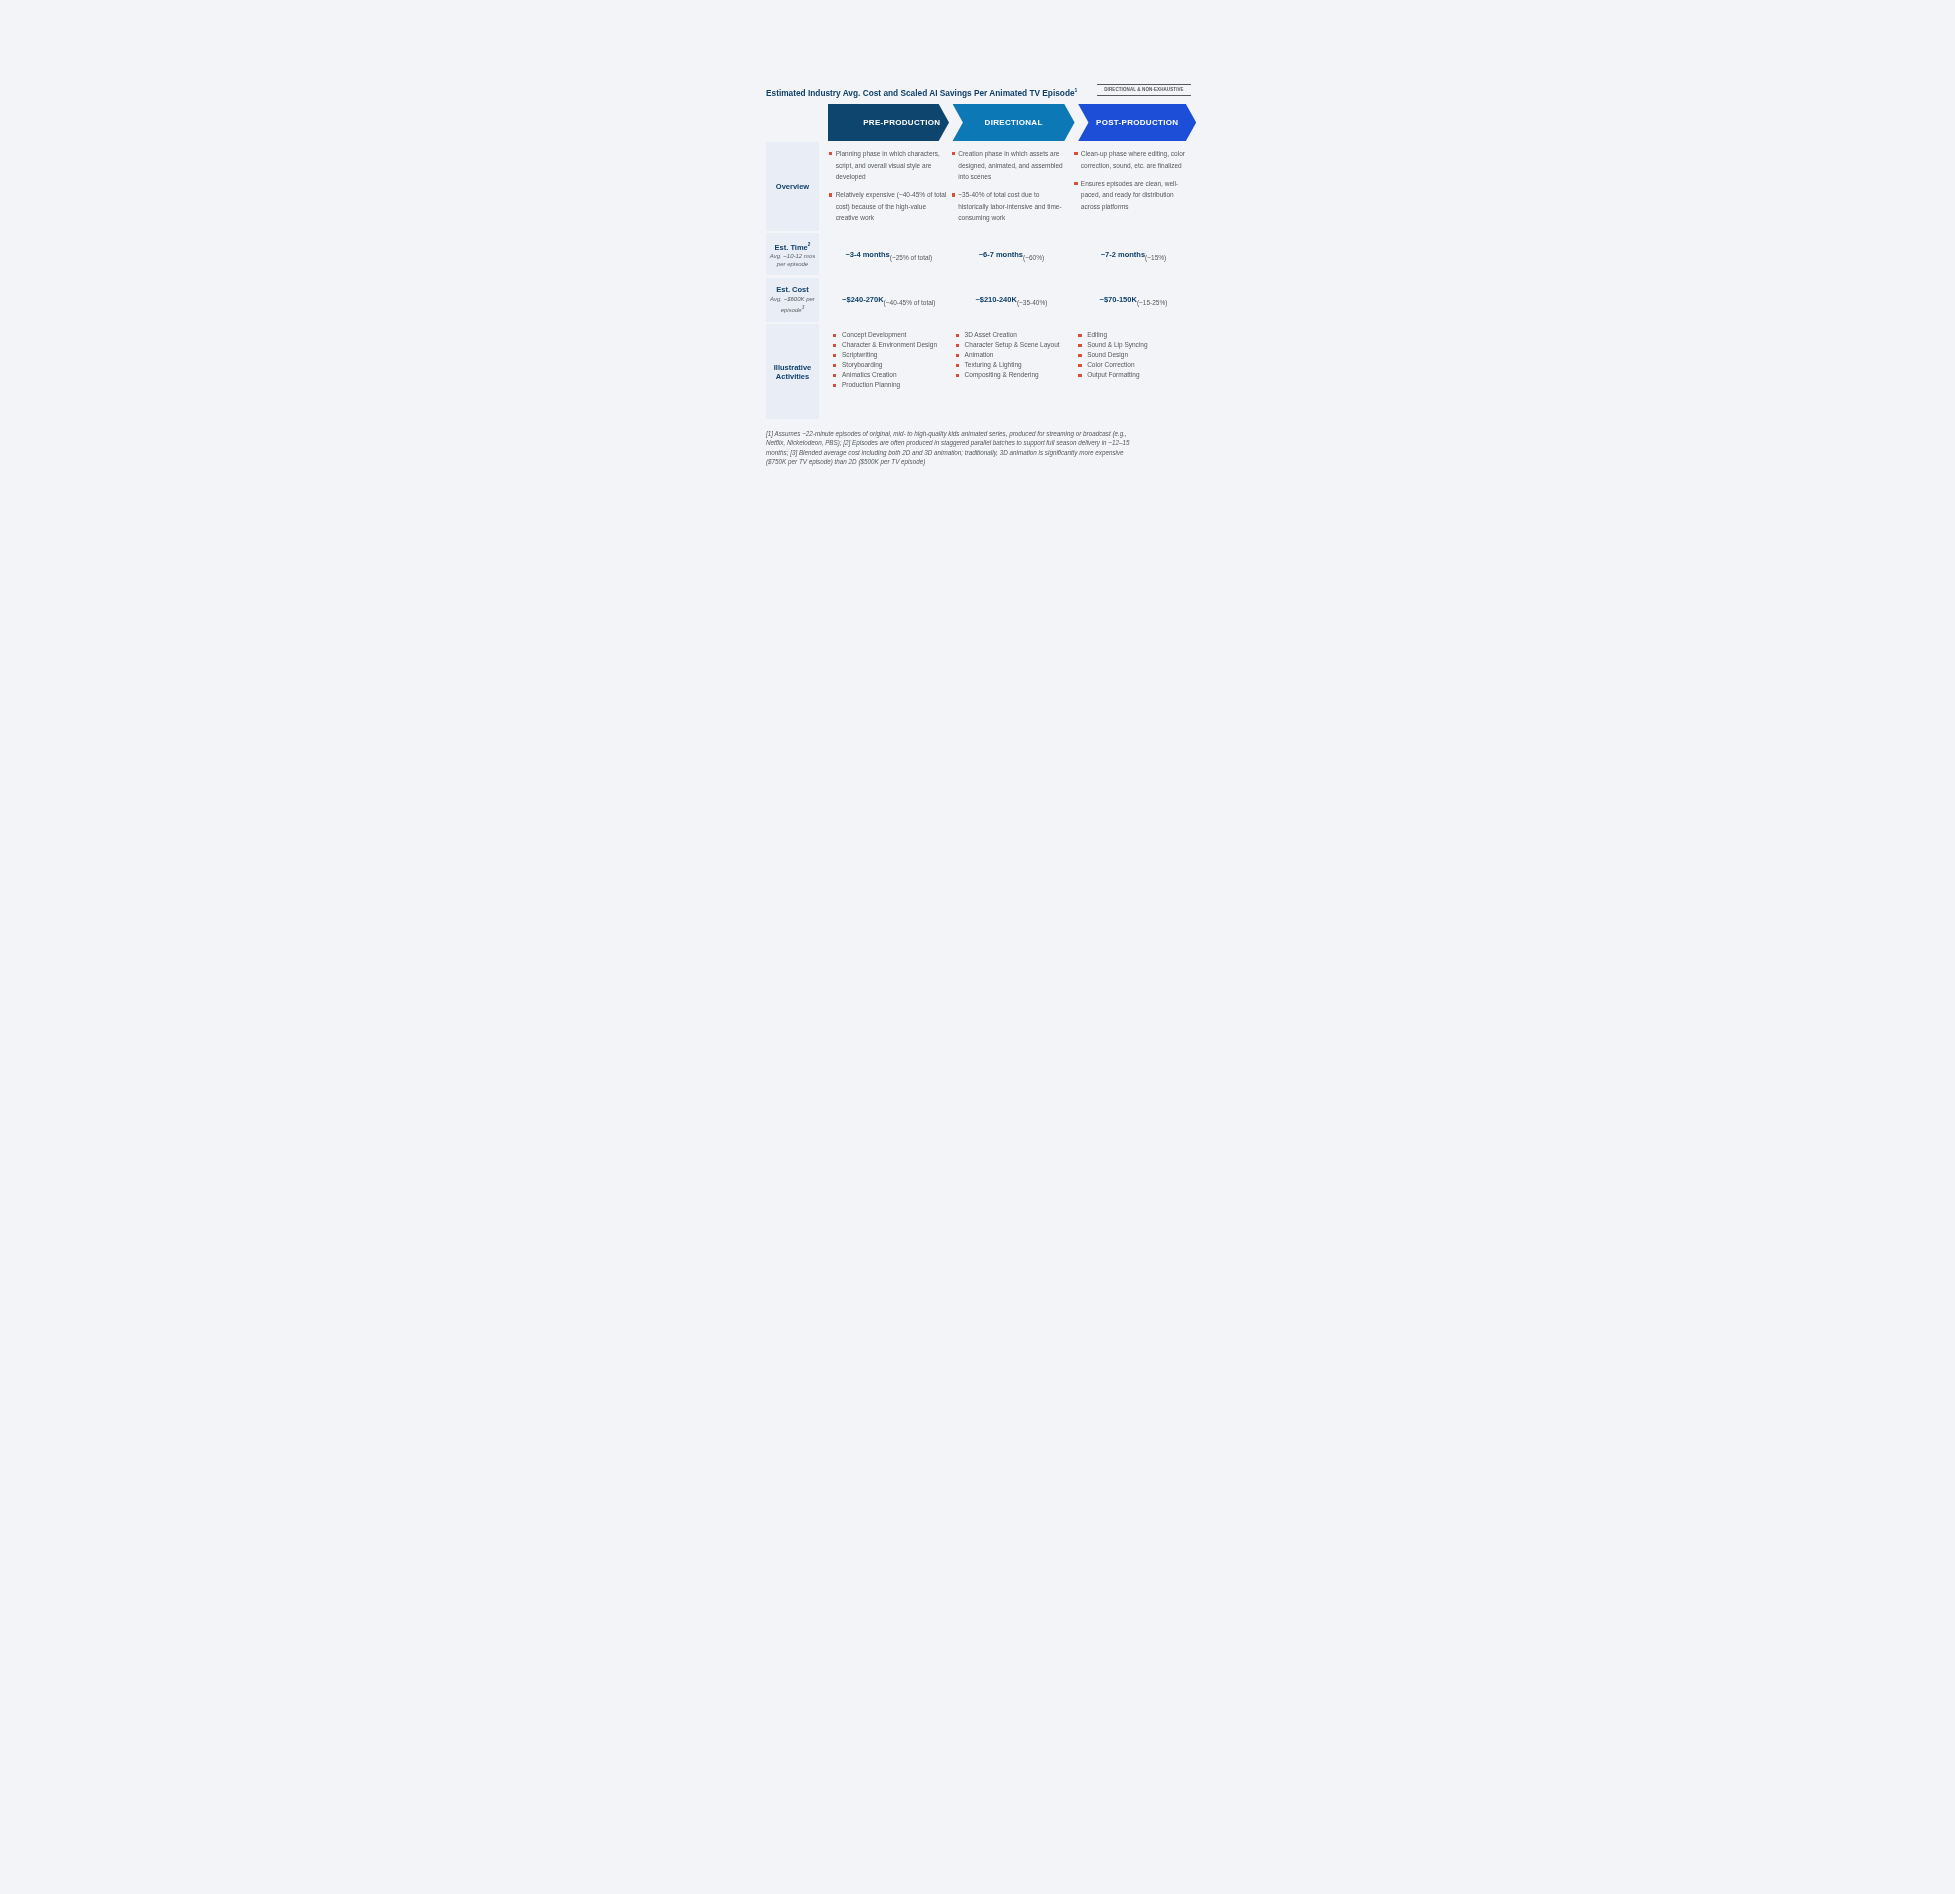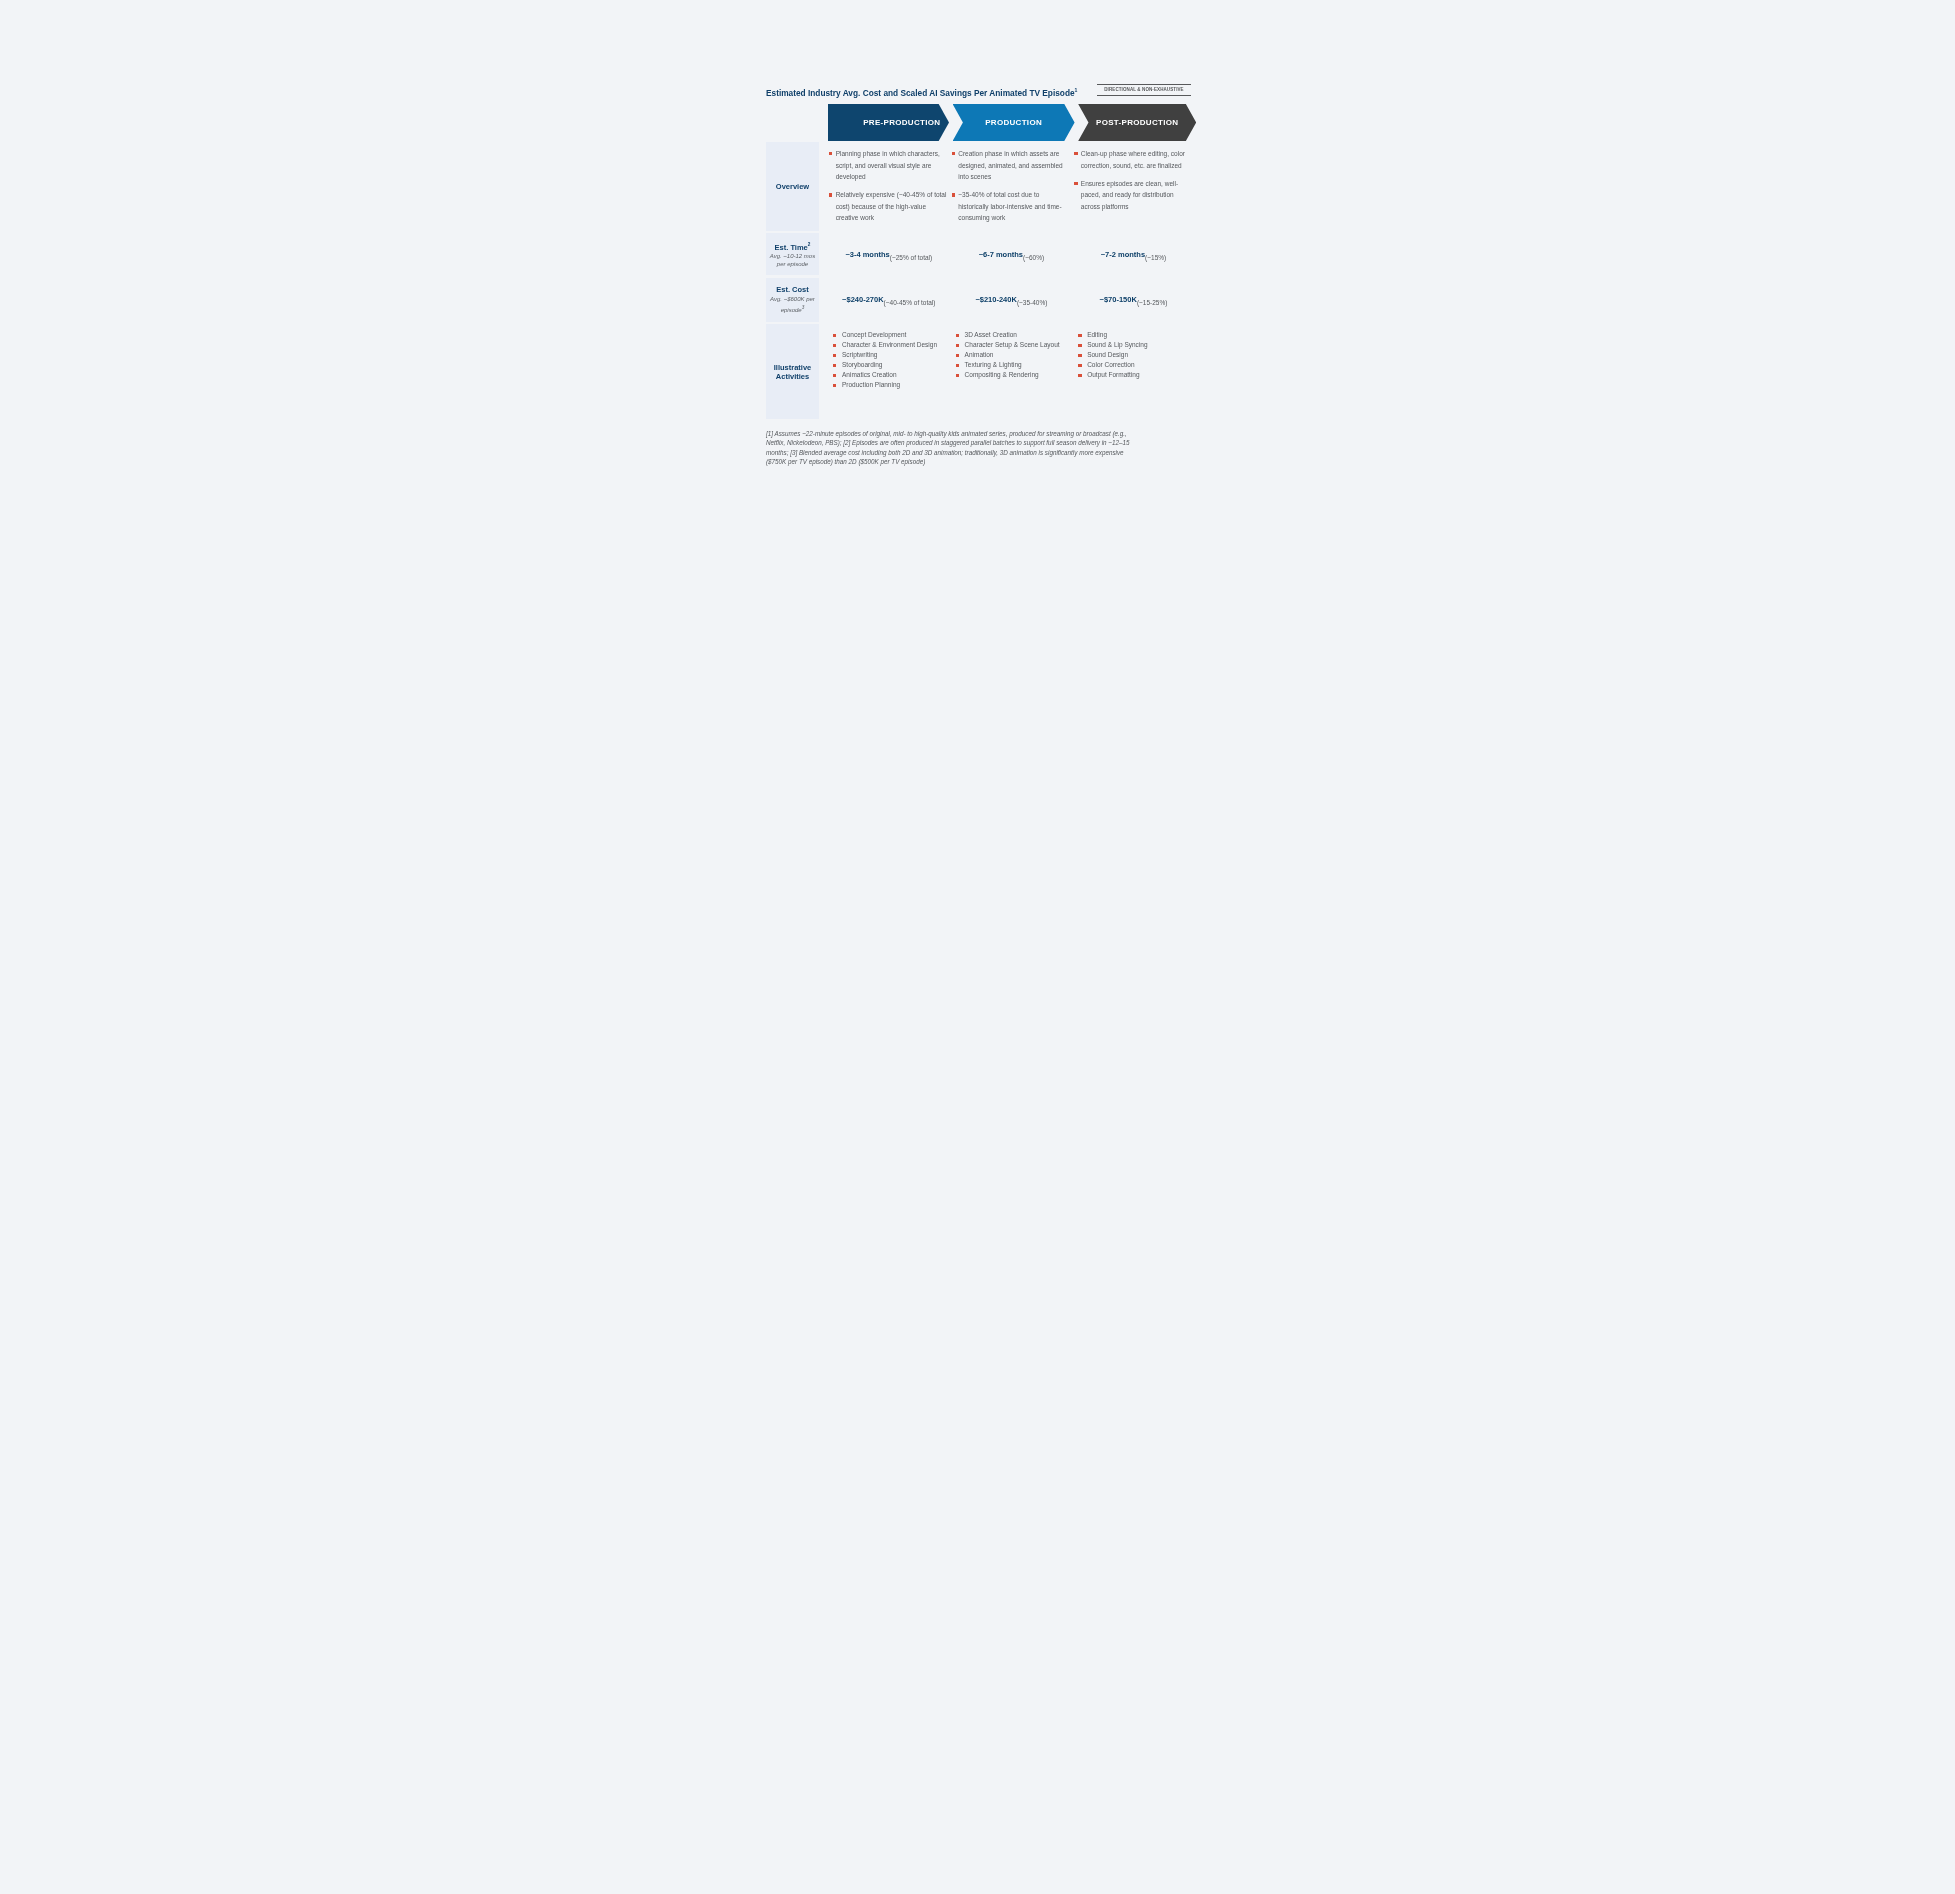--- a/index.html
+++ b/index.html
@@ -76,23 +76,23 @@
     <div class="tag-line"></div>
     <span class="tag-label">DIRECTIONAL &amp; NON-EXHAUSTIVE</span>
     <div class="tag-line"></div>
   </div>
 
   <div class="arrows">
     <div class="arrow first" style="background-color: rgb(14, 69, 110); justify-content: flex-end;">
       <span>PRE-PRODUCTION</span>
     </div>
     <div class="arrow mid" style="background-color: rgb(13, 120, 182);">
-      <span>PRODUCTION</span>
-    </div>
-    <div class="arrow last" style="background-color: #404040;">
+      <span>DIRECTIONAL</span>
+    </div>
+    <div class="arrow last" style="background-color: #1d4ed8;">
       <span>POST-PRODUCTION</span>
     </div>
   </div>
 
   <div class="table">
 
     <div class="side c1 r1">
       <div class="lbl">Overview</div>
     </div>
     <div class="cell bullets overview c3 r1">

